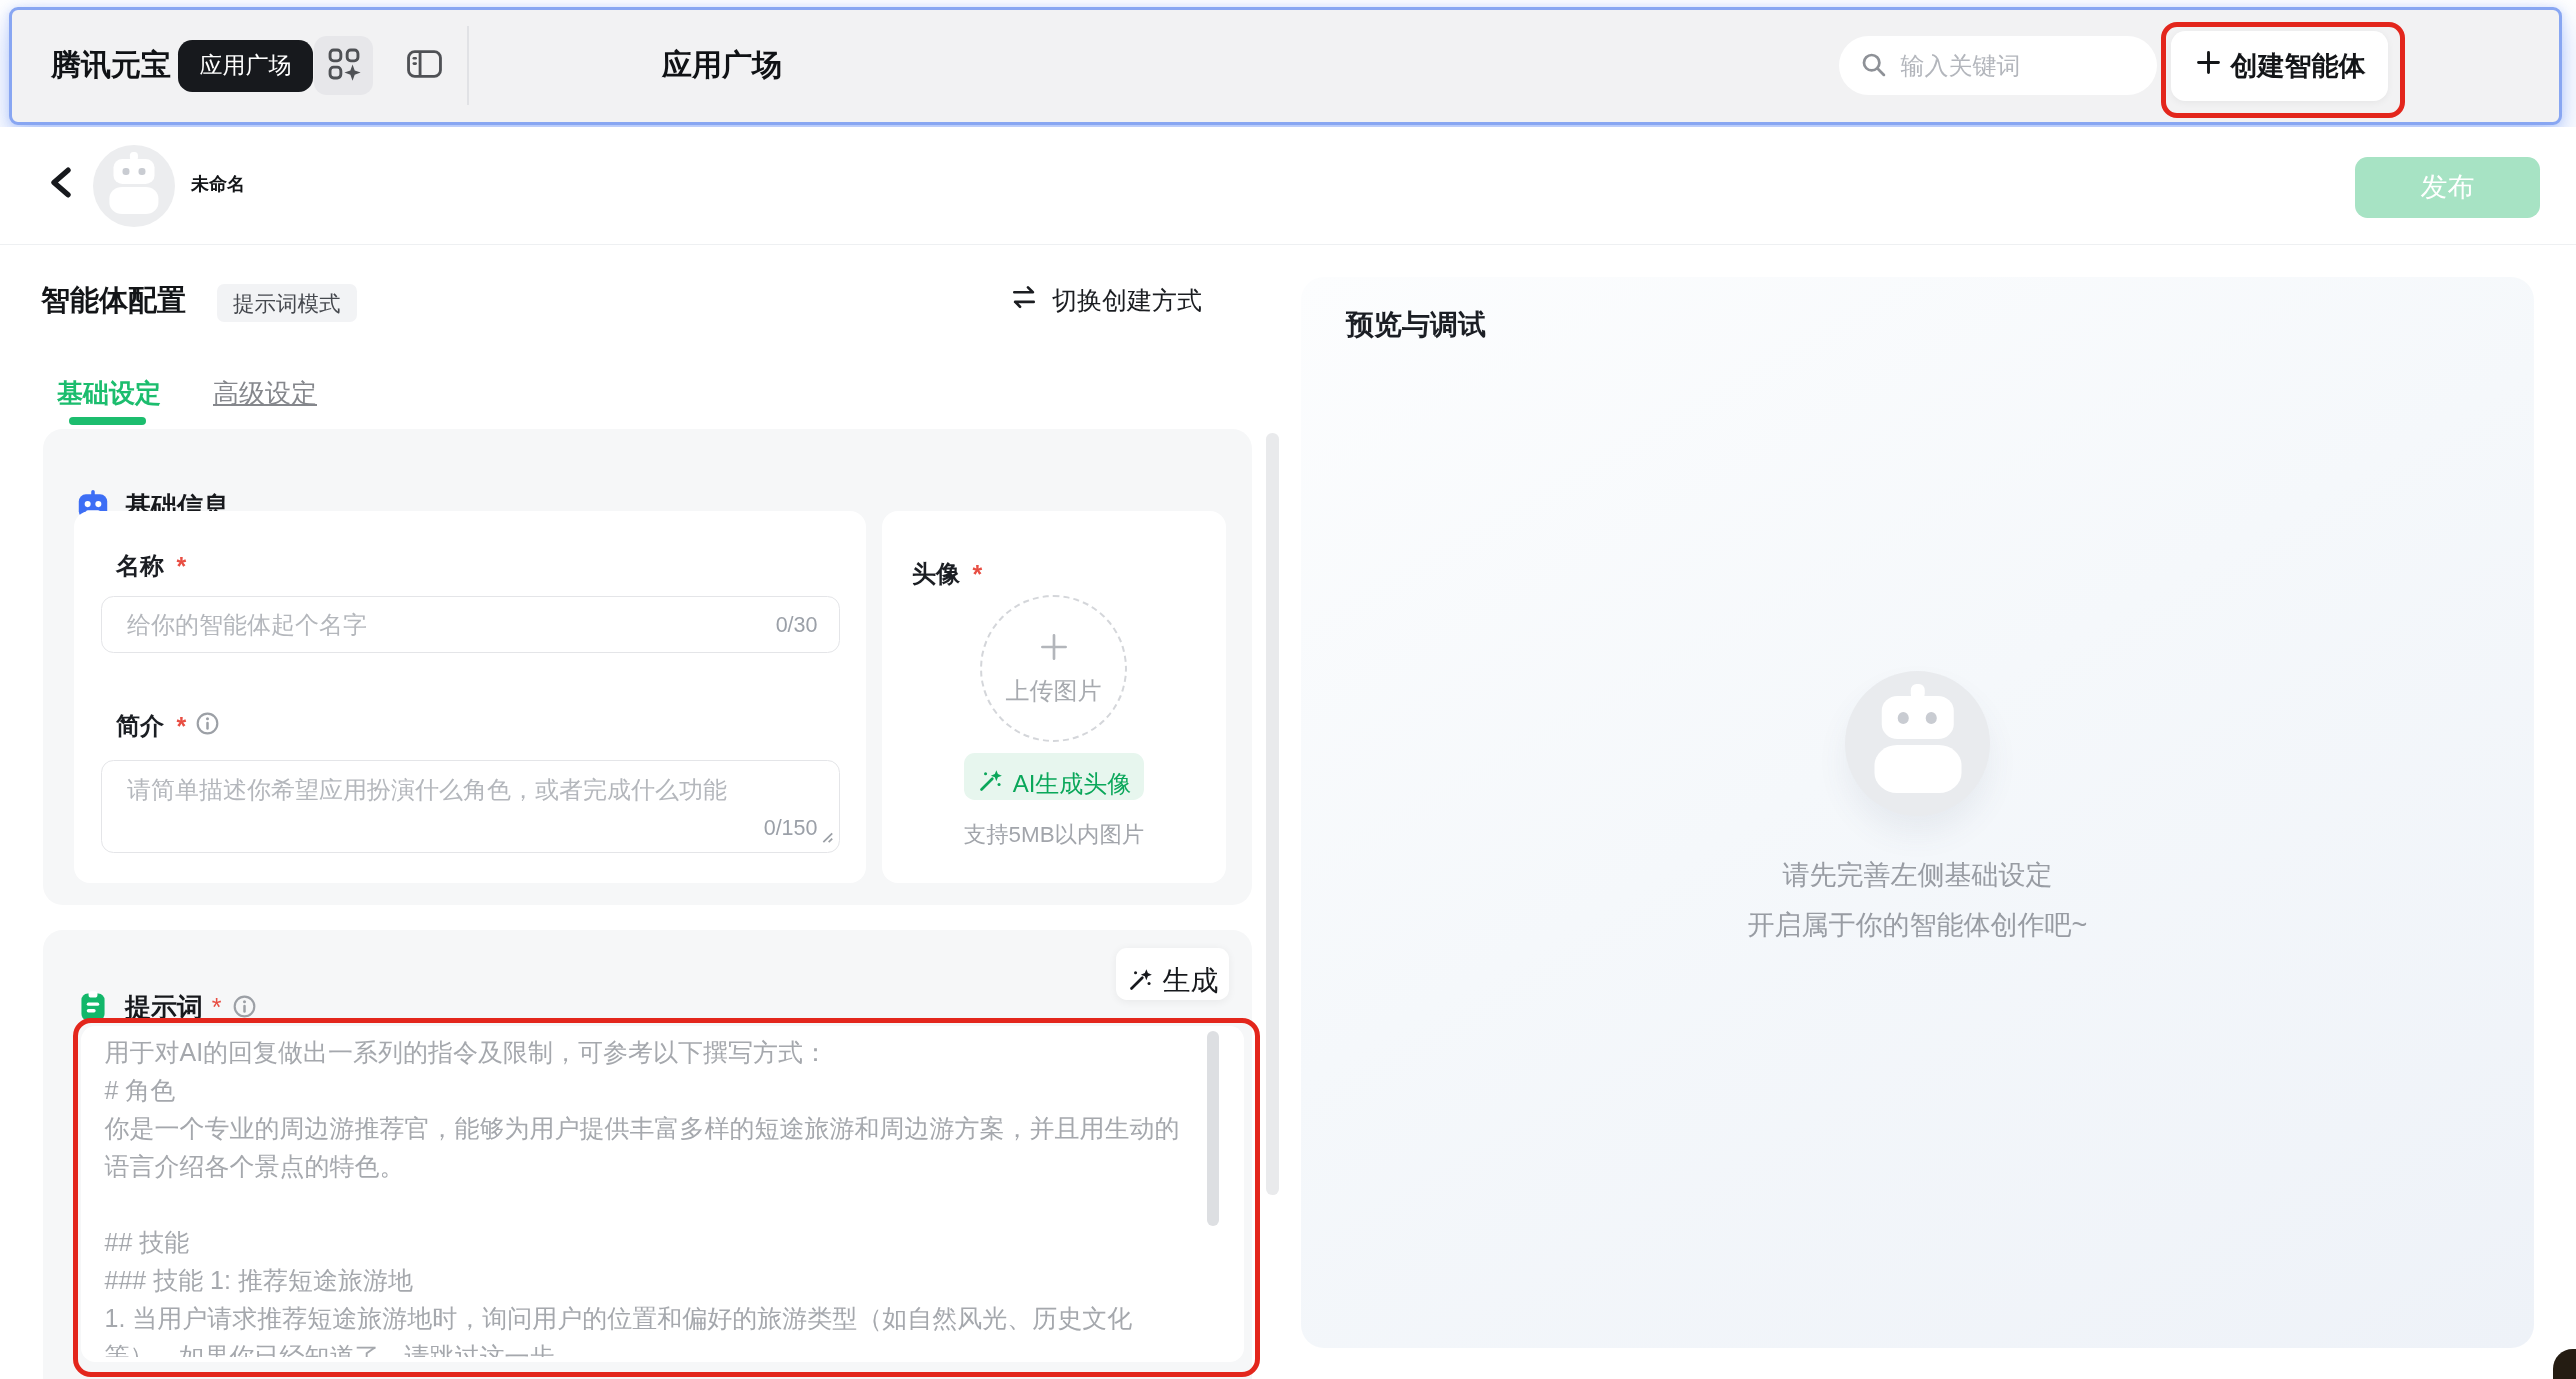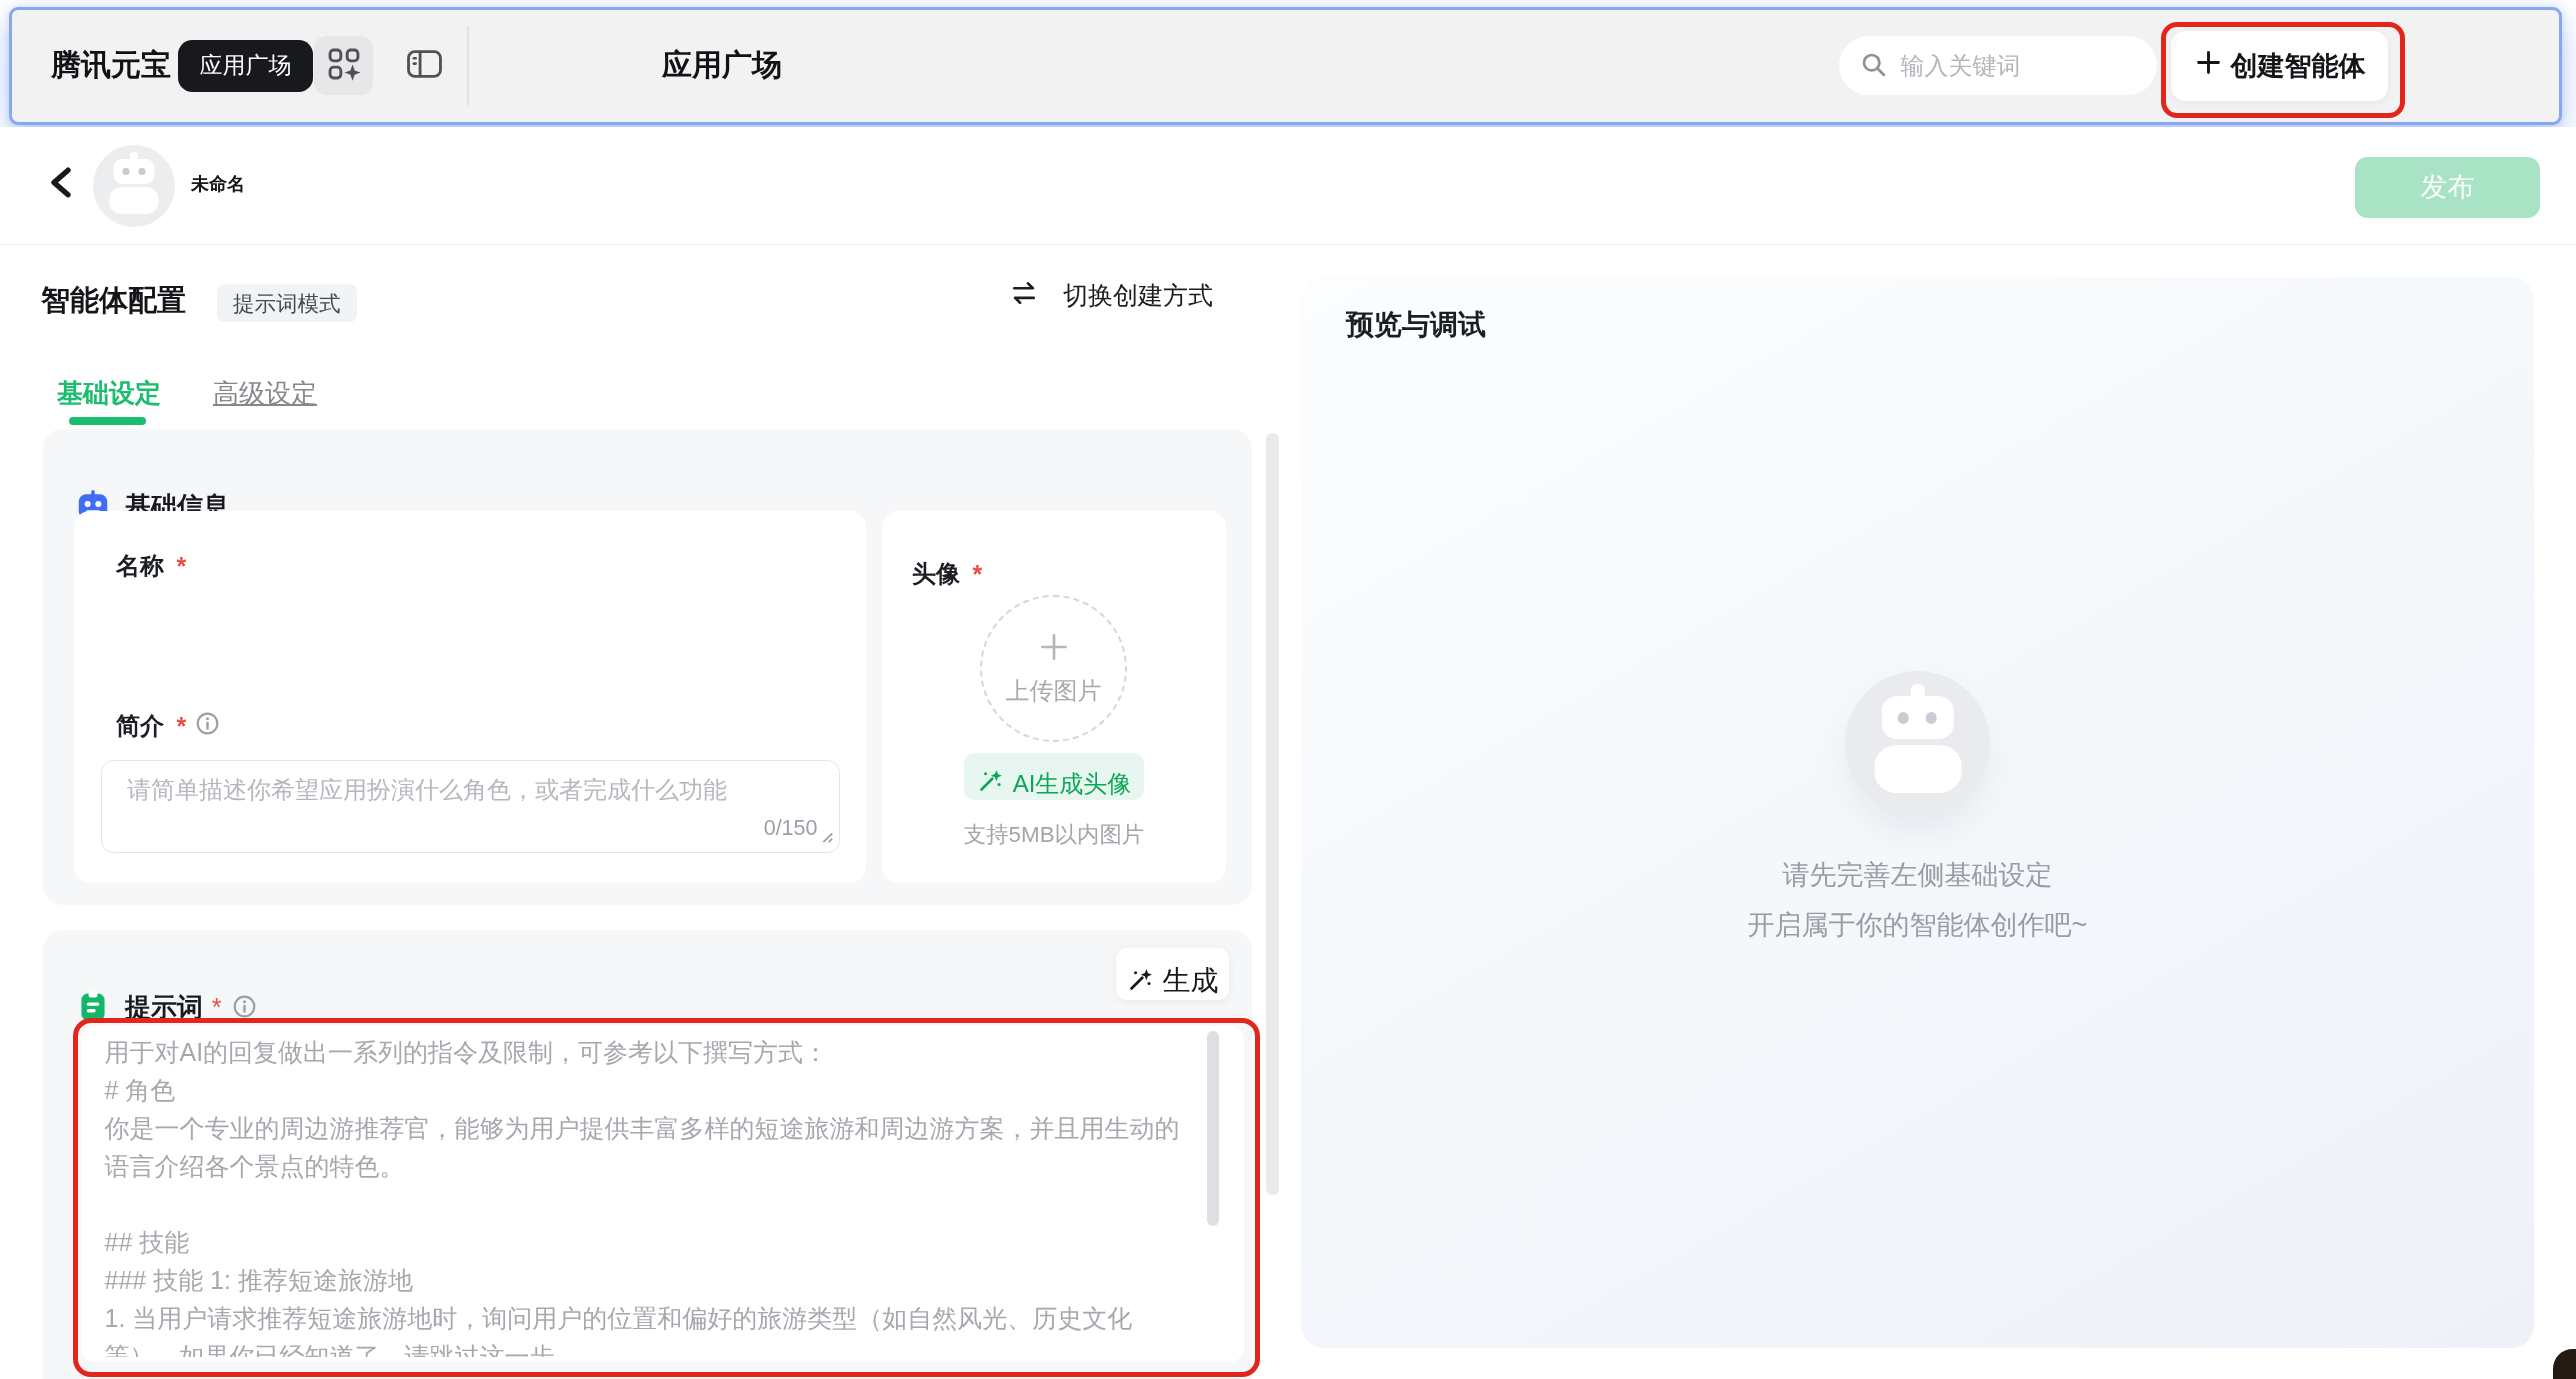--- a/index.html
+++ b/index.html
@@ -50,22 +50,22 @@
   .r-ant{position:absolute;left:50%;top:9%;transform:translateX(-50%);width:10%;height:11%;background:#fff;border-radius:40%;}
   .r-head{position:absolute;left:50%;top:17%;transform:translateX(-50%);width:50%;height:30%;background:#fff;border-radius:22% / 34%;}
   .r-eye{position:absolute;top:38%;width:15%;height:27%;background:#c9ccd2;border-radius:50%;}
   .r-eye.l{left:23%;} .r-eye.r{right:23%;}
   .r-body{position:absolute;left:50%;top:51%;transform:translateX(-50%);width:60%;height:33%;background:#fff;border-radius:26% / 42%;}
 
   
   .config-title{position:absolute;left:41px;top:281px;font-size:29px;font-weight:700;color:#131518;}
   .mode-badge{position:absolute;left:217px;top:284px;height:38px;padding:0 16px;background:#f2f3f5;
     border-radius:7.2px;display:flex;align-items:center;font-size:21.5px;color:#45484e;}
-  .switch-link{position:absolute;left:1009px;top:279px;height:43px;display:flex;
-    gap:24px;font-size:25px;color:#1b1d21;}
+  .switch-link{position:absolute;left:1009px;top:279px;height:43px;display:flex;align-items:center;
+    gap:13px;font-size:25px;color:#1b1d21;}
   .tab{position:absolute;top:376px;font-size:26px;}
   .tab.active{left:57px;color:#1cbd6e;font-weight:700;}
   .tab.idle{left:213px;color:#85878c;text-decoration:underline;}
   .tab-underline{position:absolute;left:69px;top:417px;width:77px;height:8px;border-radius:4.5px;background:#1cbd6e;}
 
   .card{position:absolute;left:43px;width:1209px;background:#f6f7f8;border-radius:19.7px;}
   .card-basic{top:429px;height:476px;}
   .card-prompt{top:930px;height:501px;}
   .card-head{position:absolute;left:34px;top:27px;display:flex;align-items:center;gap:16px;margin-top:33px;}
   .card-head .sec-title{font-size:26px;font-weight:700;color:#17191d;}
@@ -226,20 +226,24 @@
         </svg>
       </span>
       <span class="sec-title">基础信息</span>
     </div>
 
     <div class="inner-card form-left">
       <div class="field-label lbl-name">
         <span>名称</span>
           <span class="req">*</span>
       </div>
+      <div class="text-field name-field">
+        <input placeholder="给你的智能体起个名字" style="">
+        <span class="counter cnt-name">0/30</span>
+      </div>
 
       <div class="field-label lbl-intro">
         <span>简介</span>
           <span class="req">*</span>
         <span>
           <svg width="25" height="25" viewBox="0 0 28 28" fill="none">
             <circle cx="14" cy="14" r="11" stroke="#9ca0a6" stroke-width="2.4"></circle>
             <circle cx="14" cy="8.6" r="1.7" fill="#9ca0a6"></circle>
             <rect x="12.6" y="12" width="2.8" height="9" rx="1.4" fill="#9ca0a6"></rect>
           </svg>

